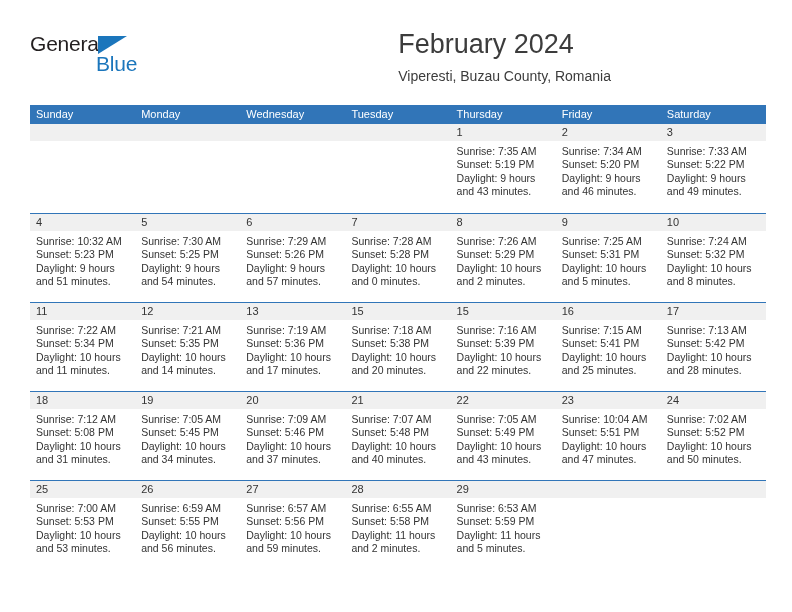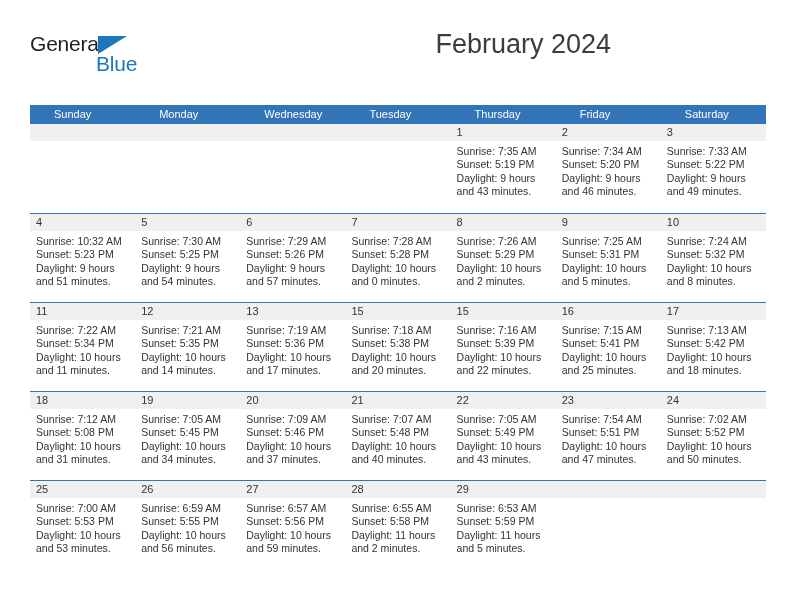--- a/index.html
+++ b/index.html
@@ -94,21 +94,21 @@
   .weekdays {
     display: flex;
     background: #3175b8;
     height: 19px;
   }
   .weekday {
     flex: 1 1 0;
     color: #ffffff;
     font-size: 11px;
     line-height: 19px;
-    padding-left: 24px;
+    padding-left: 6px;
     box-sizing: border-box;
     white-space: nowrap;
     overflow: hidden;
   }
   .week {
     display: flex;
     border-top: 1.4px solid #3175b8;
     height: 89px;
     box-sizing: border-box;
   }
@@ -151,20 +151,21 @@
   <div class="top-bar">
 
     <div class="logo">
       <span class="logo-general">General</span>
       <span class="logo-triangle"></span>
       <span class="logo-blue">Blue</span>
     </div>
 
     <div class="title-block">
       <div class="cal-title">February 2024</div>
+      <div class="cal-subtitle">Viperesti, Buzau County, Romania</div>
     </div>
 
   </div>
 
   <div class="calendar">
     <div class="weekdays" id="weekday-row">
         <div class="weekday">Sunday</div>
         <div class="weekday">Monday</div>
         <div class="weekday">Wednesday</div>
         <div class="weekday">Tuesday</div>
@@ -333,21 +334,21 @@
               <div>Daylight: 10 hours</div>
               <div>and 25 minutes.</div>
             </div>
           </div>
           <div class="day">
             <div class="day-number">17</div>
             <div class="day-info">
               <div>Sunrise: 7:13 AM</div>
               <div>Sunset: 5:42 PM</div>
               <div>Daylight: 10 hours</div>
-              <div>and 18 minutes.</div>
+              <div>and 28 minutes.</div>
             </div>
           </div>
         </div>
         <div class="week">
           <div class="day">
             <div class="day-number">18</div>
             <div class="day-info">
               <div>Sunrise: 7:12 AM</div>
               <div>Sunset: 5:08 PM</div>
               <div>Daylight: 10 hours</div>
@@ -386,21 +387,21 @@
             <div class="day-info">
               <div>Sunrise: 7:05 AM</div>
               <div>Sunset: 5:49 PM</div>
               <div>Daylight: 10 hours</div>
               <div>and 43 minutes.</div>
             </div>
           </div>
           <div class="day">
             <div class="day-number">23</div>
             <div class="day-info">
-              <div>Sunrise: 7:54 AM</div>
+              <div>Sunrise: 10:04 AM</div>
               <div>Sunset: 5:51 PM</div>
               <div>Daylight: 10 hours</div>
               <div>and 47 minutes.</div>
             </div>
           </div>
           <div class="day">
             <div class="day-number">24</div>
             <div class="day-info">
               <div>Sunrise: 7:02 AM</div>
               <div>Sunset: 5:52 PM</div>

